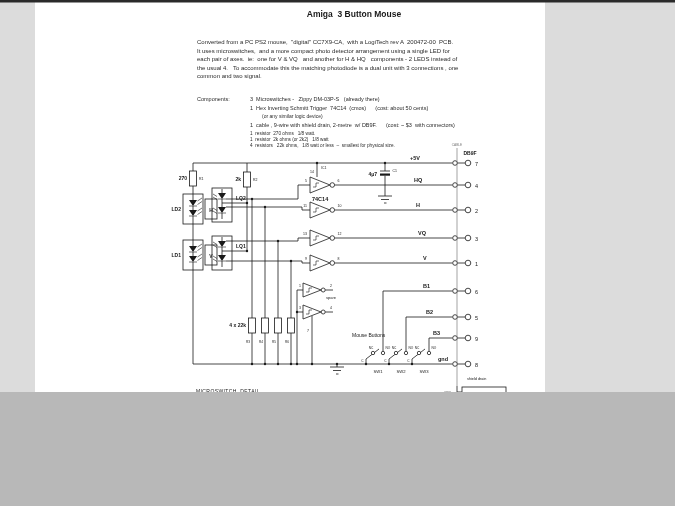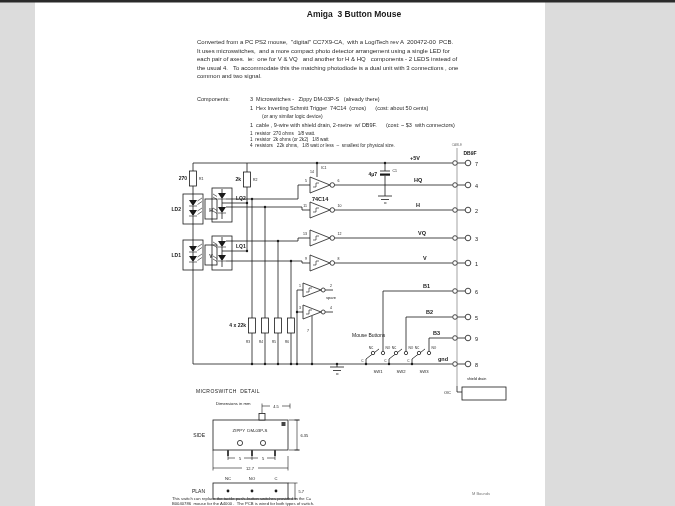--- a/index.html
+++ b/index.html
@@ -1,16 +1,16 @@
 <!DOCTYPE html>
 <html><head>
 <meta charset="utf-8">
 <style>
   html,body{margin:0;padding:0;background:#b8b8b8;}
-  #shot{position:relative;width:675px;height:506px;overflow:hidden;background:#dcdcdc;
+  #shot{position:relative;width:675px;height:392px;overflow:hidden;background:#dcdcdc;
         font-family:"Liberation Sans",sans-serif;}
   svg{position:absolute;left:0;top:0;}
   svg text{font-family:"Liberation Sans",sans-serif;fill:#1a1a1a;white-space:pre;}
   .t32{font-size:3.2px}.t35{font-size:3.5px}.t38{font-size:3.8px}.t4{font-size:4px}
   .t42{font-size:4.2px}.t43{font-size:4.3px}.t47{font-size:4.7px}.t5{font-size:5px}
   .t55{font-size:5.5px}.t6{font-size:6px}.t85{font-size:8.5px}
   .b{font-weight:bold}.mid{text-anchor:middle}.end{text-anchor:end}
   .gray{fill:#777}.ink2{fill:#2b2b2b}
   .w{fill:none;stroke:#1a1a1a;stroke-width:0.8}
   .w6{fill:none;stroke:#1a1a1a;stroke-width:0.6}

